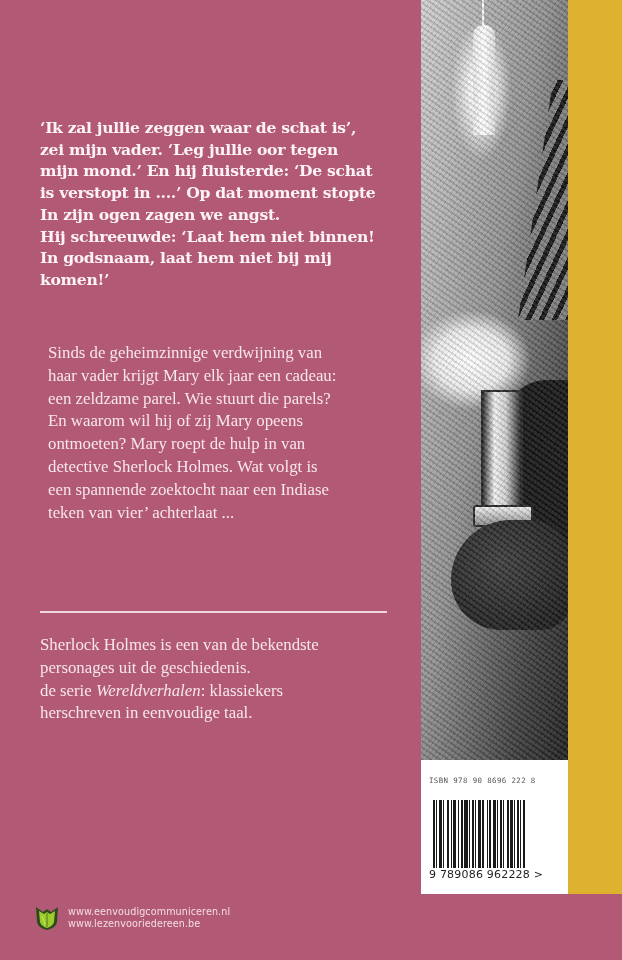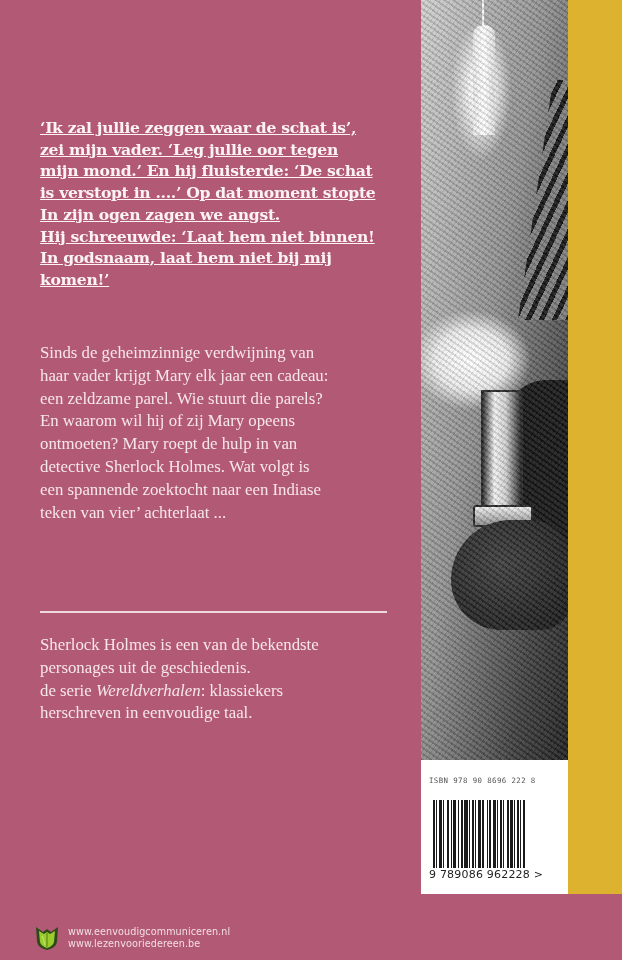--- a/index.html
+++ b/index.html
@@ -6,25 +6,25 @@
     body {
       width: 622px; height: 960px; position: relative; overflow: hidden;
       background: #b25a75;
       font-family: "DejaVu Serif", "Liberation Serif", serif;
       color: #fbeef2;
     }
     .quote {
       position: absolute; top: 117px; left: 40px; width: 370px;
       font-family: "DejaVu Serif", serif; font-weight: bold;
       font-size: 15.6px; line-height: 21.7px; letter-spacing: -0.3px;
-      color: #fdf3f6; margin: 0; text-decoration: underline;
+      color: #fdf3f6; margin: 0;
     }
     .quote span { display: block; white-space: nowrap; }
     .synopsis {
-      position: absolute; top: 342px; left: 40px; width: 370px;
+      position: absolute; top: 342px; left: 48px; width: 370px;
       font-family: "Liberation Serif", serif;
       font-size: 16.8px; line-height: 22.8px; margin: 0; color: #f7e6ec;
     }
     .synopsis span { display: block; white-space: nowrap; }
     .divider {
       position: absolute; left: 40px; top: 611px; width: 347px; height: 2px;
       background: #f1d7df;
     }
     .about {
       position: absolute; top: 634px; left: 40px; width: 370px;
@@ -98,21 +98,21 @@
       position: absolute; left: 0px; top: 108px; width: 147px; height: 14px;
       font-family: "DejaVu Sans", sans-serif; font-size: 11px; color: #222;
       background: transparent; white-space: nowrap; letter-spacing: 0.2px;
     }
     .barcode-digits span.bg { background: #fff; padding: 0 8px; }
     .yellow-bar {
       position: absolute; left: 568px; top: 0; width: 54px; height: 894px;
       background: #dcb22e;
     }
     .footer {
-      position: absolute; left: 34px; top: 904px; display: flex; align-items: center; gap: 8px; margin-top: 20px;
+      position: absolute; left: 34px; top: 904px; display: flex; align-items: center; gap: 8px;
     }
     .logo { width: 26px; height: 28px; }
     .urls {
       font-family: "DejaVu Sans", sans-serif; font-size: 9.6px; line-height: 12.5px;
       color: #f3dde5; letter-spacing: 0.1px;
     }
     .urls span { display: block; white-space: nowrap; }
   </style>
 </head>
 <body>

